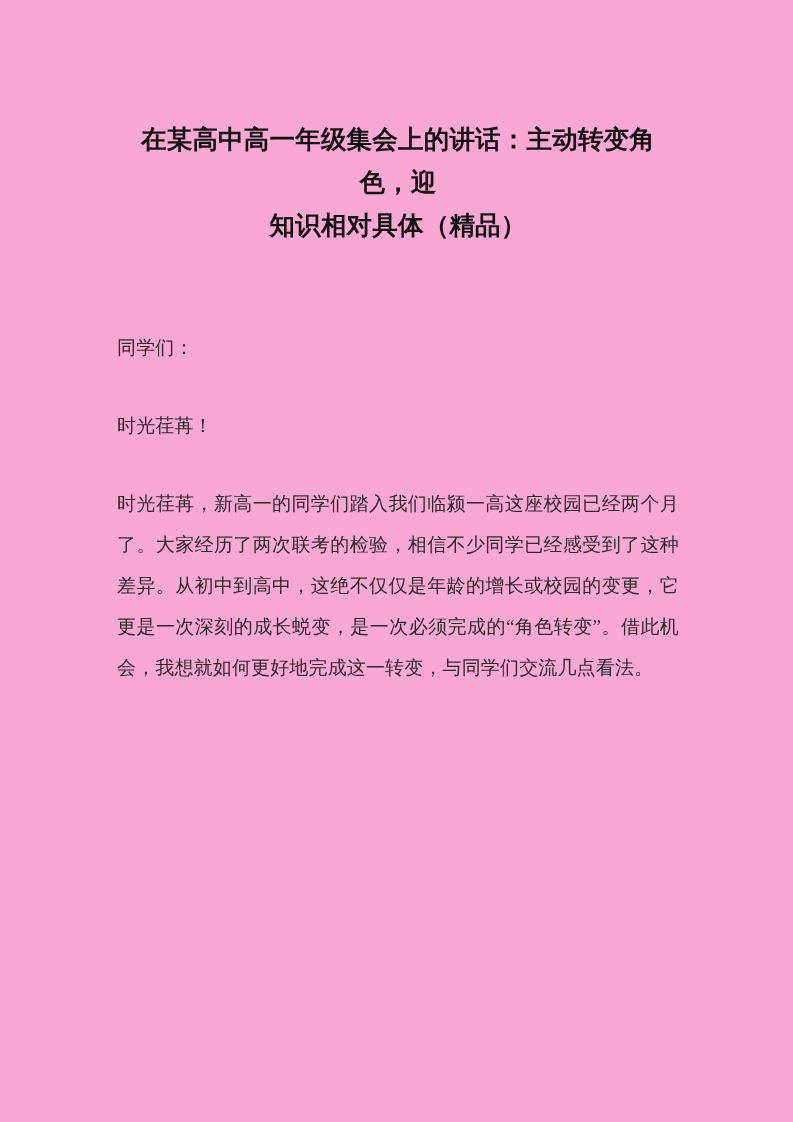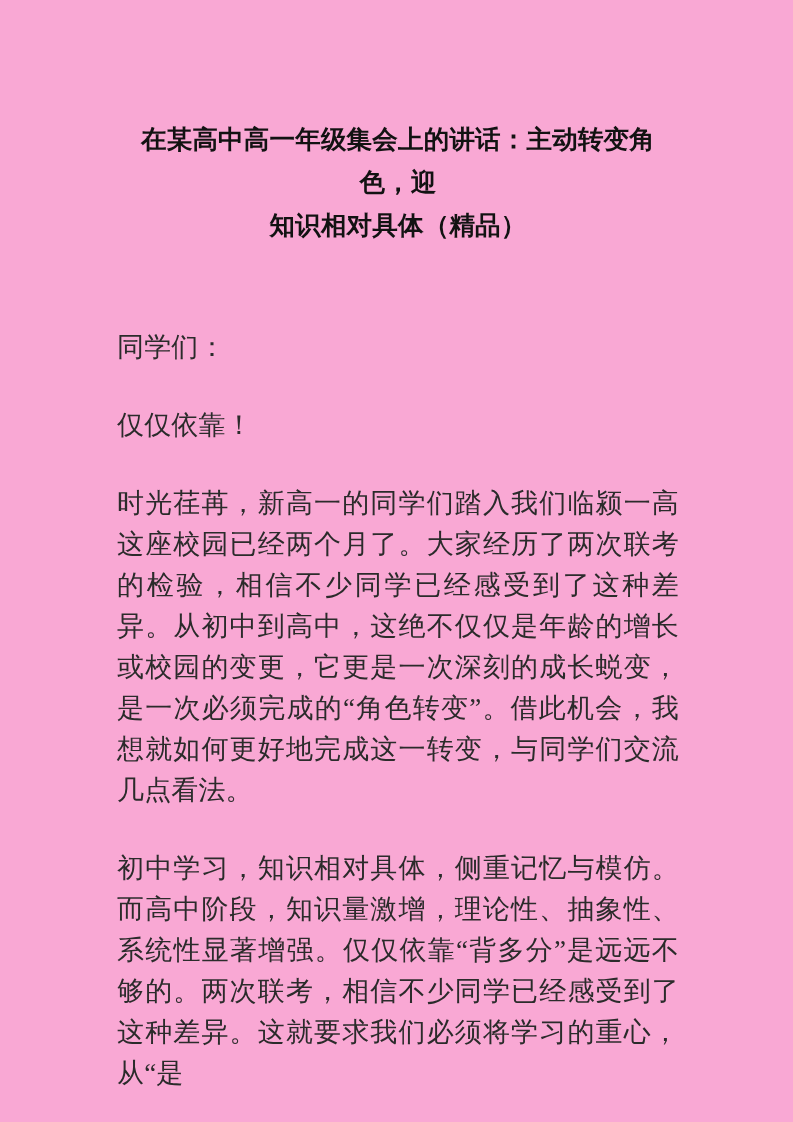--- a/index.html
+++ b/index.html
@@ -39,21 +39,21 @@
     letter-spacing: 0.2px;
     margin: 0 0 0 0;
     font-family: "Liberation Serif", "DejaVu Serif", serif;
   }
 
   .title-spacer {
     height: 80px;
   }
 
   .para {
-    font-size: 27px;
+    font-size: 19px;
     line-height: 41px;
     color: #2b2b2b;
     text-align: justify;
     text-justify: inter-ideograph;
     letter-spacing: 0.15px;
     margin: 0;
     font-family: "Liberation Serif", "DejaVu Serif", serif;
   }
 
   .para + .para {
@@ -72,21 +72,20 @@
 
     <h1 class="doc-title">
       <span>在某高中高一年级集会上的讲话：主动转变角色，迎</span><br>
       <span>知识相对具体（精品）</span>
     </h1>
 
     <div class="title-spacer"></div>
 
     <p class="para short">同学们：</p>
 
-    <p class="para short">仅仅依靠！</p>
+    <p class="para short">时光荏苒！</p>
 
     <p class="para">时光荏苒，新高一的同学们踏入我们临颍一高这座校园已经两个月了。大家经历了两次联考的检验，相信不少同学已经感受到了这种差异。从初中到高中，这绝不仅仅是年龄的增长或校园的变更，它更是一次深刻的成长蜕变，是一次必须完成的“角色转变”。借此机会，我想就如何更好地完成这一转变，与同学们交流几点看法。</p>
 
 
-    <p class="para">初中学习，知识相对具体，侧重记忆与模仿。而高中阶段，知识量激增，理论性、抽象性、系统性显著增强。仅仅依靠“背多分”是远远不够的。两次联考，相信不少同学已经感受到了这种差异。这就要求我们必须将学习的重心，从“是</p>
 
   </div>
 </div>
 
 </body></html>

